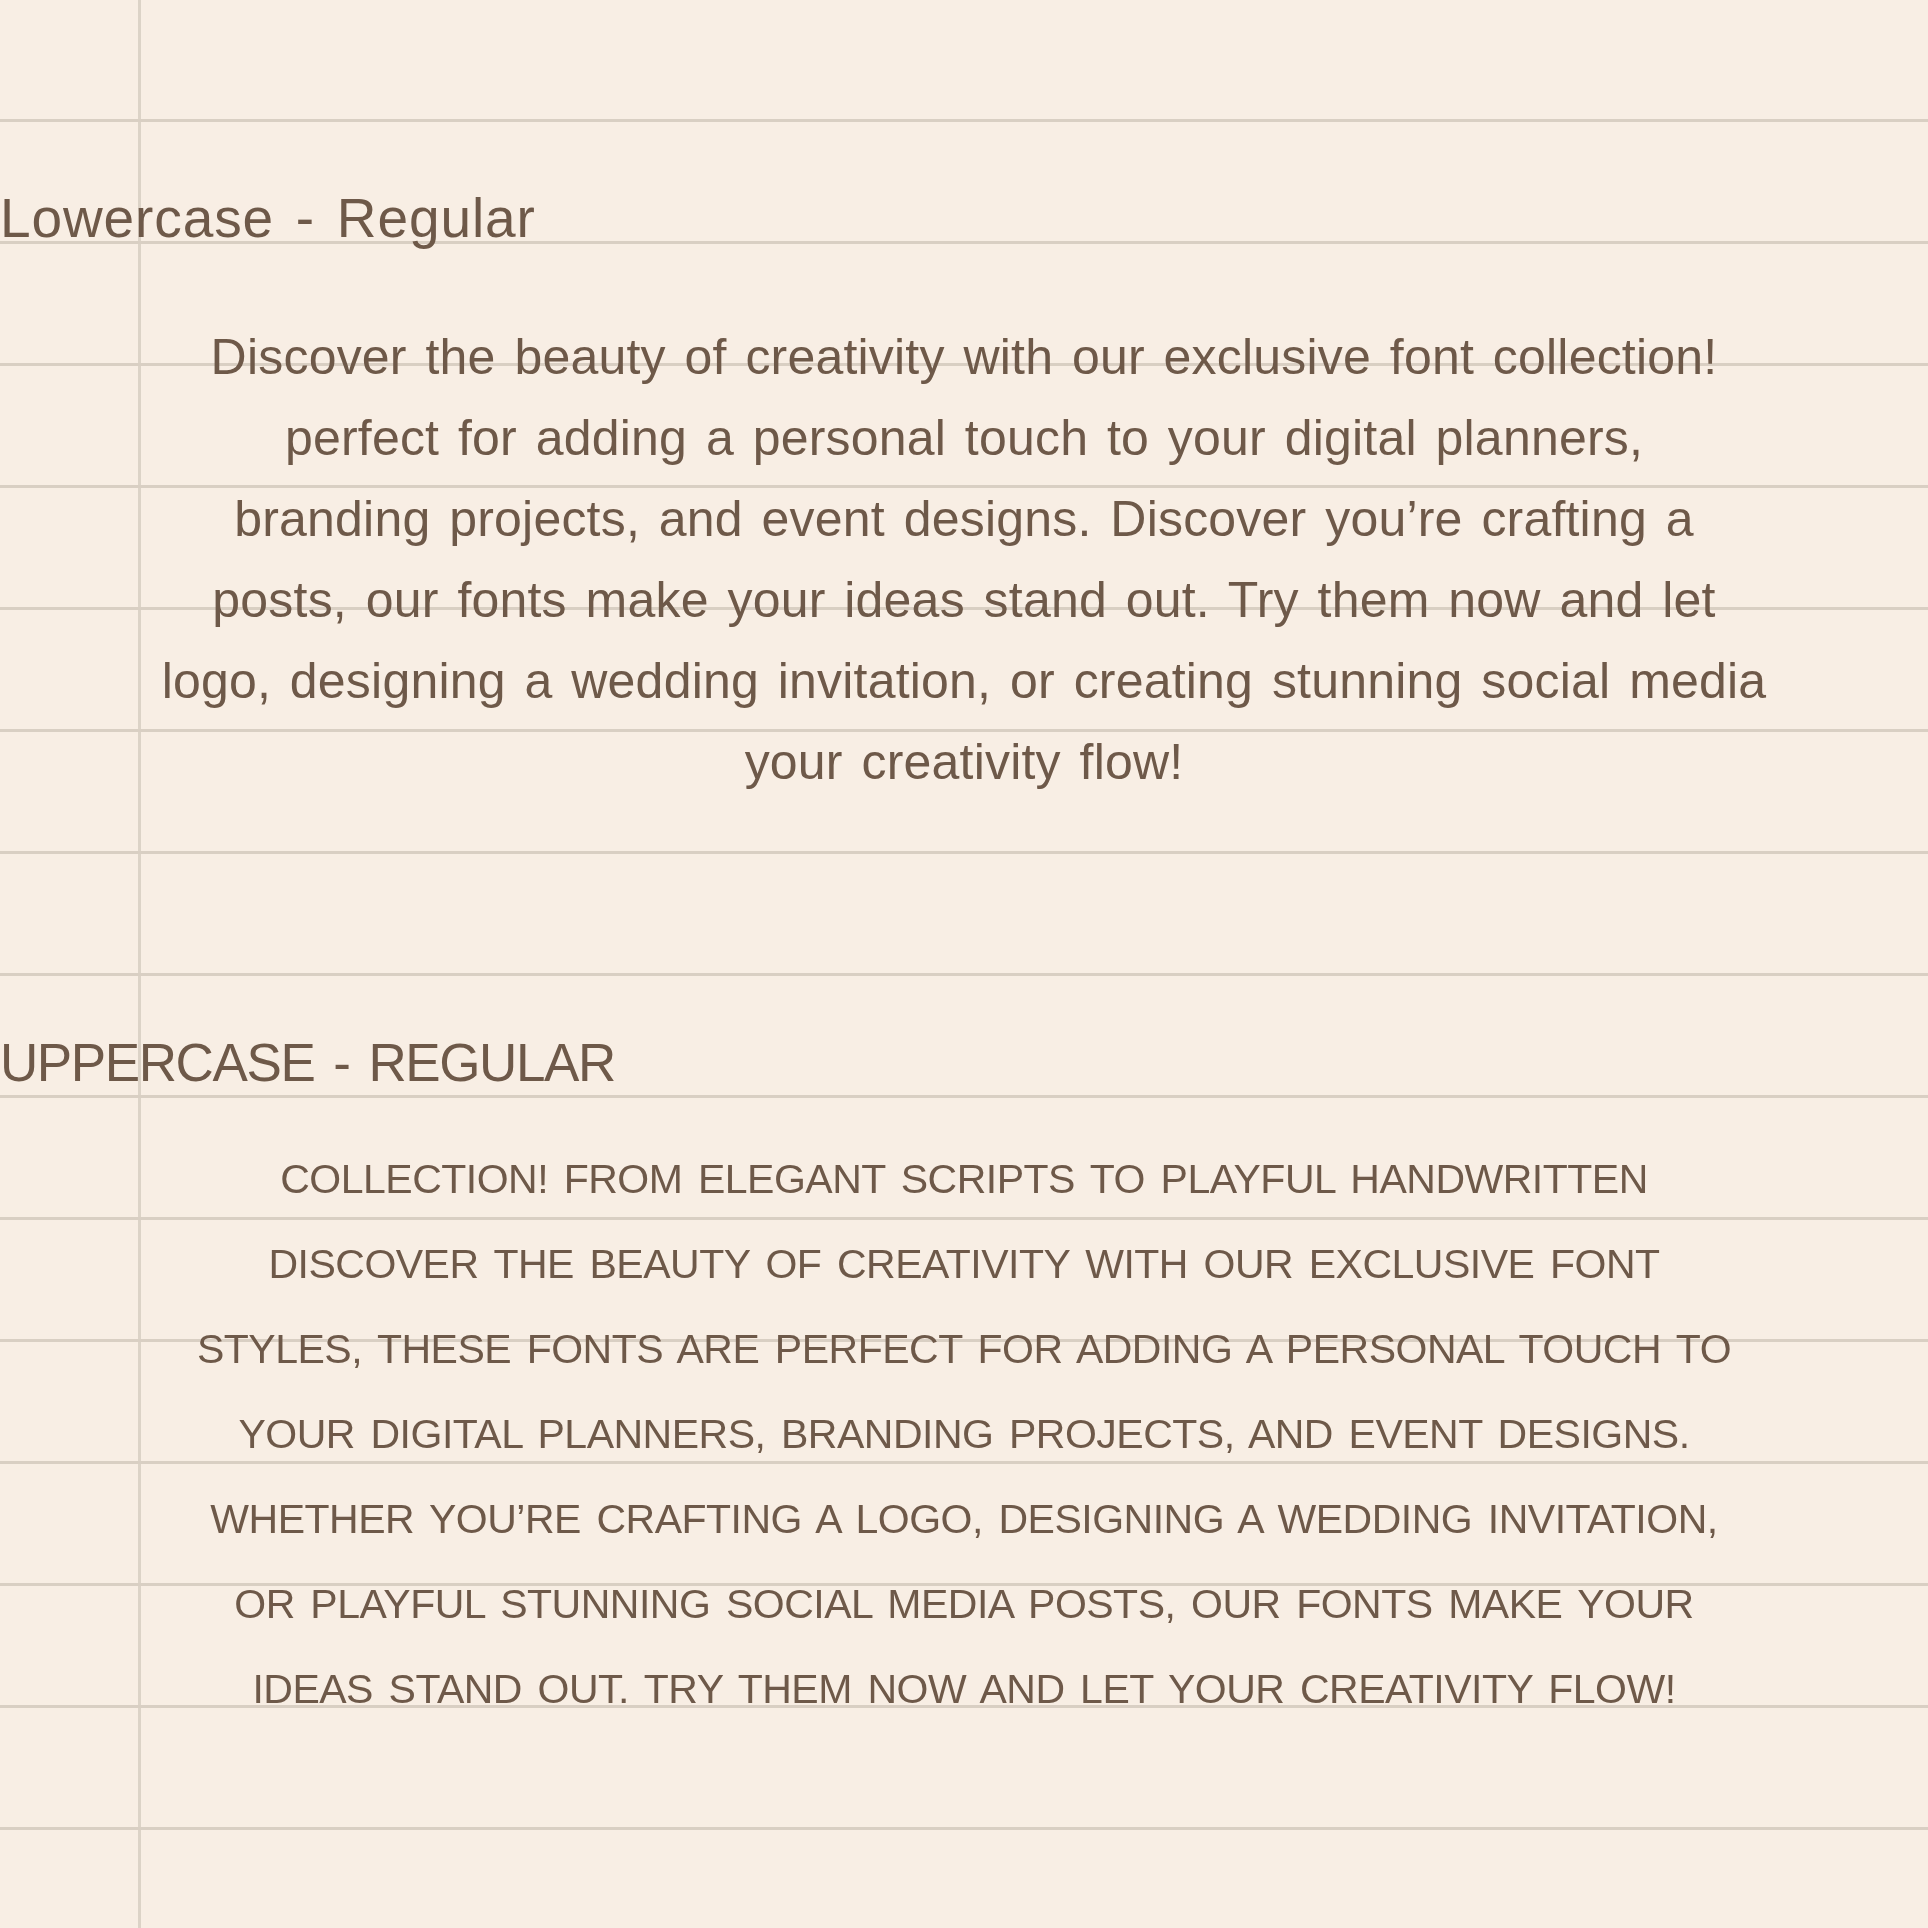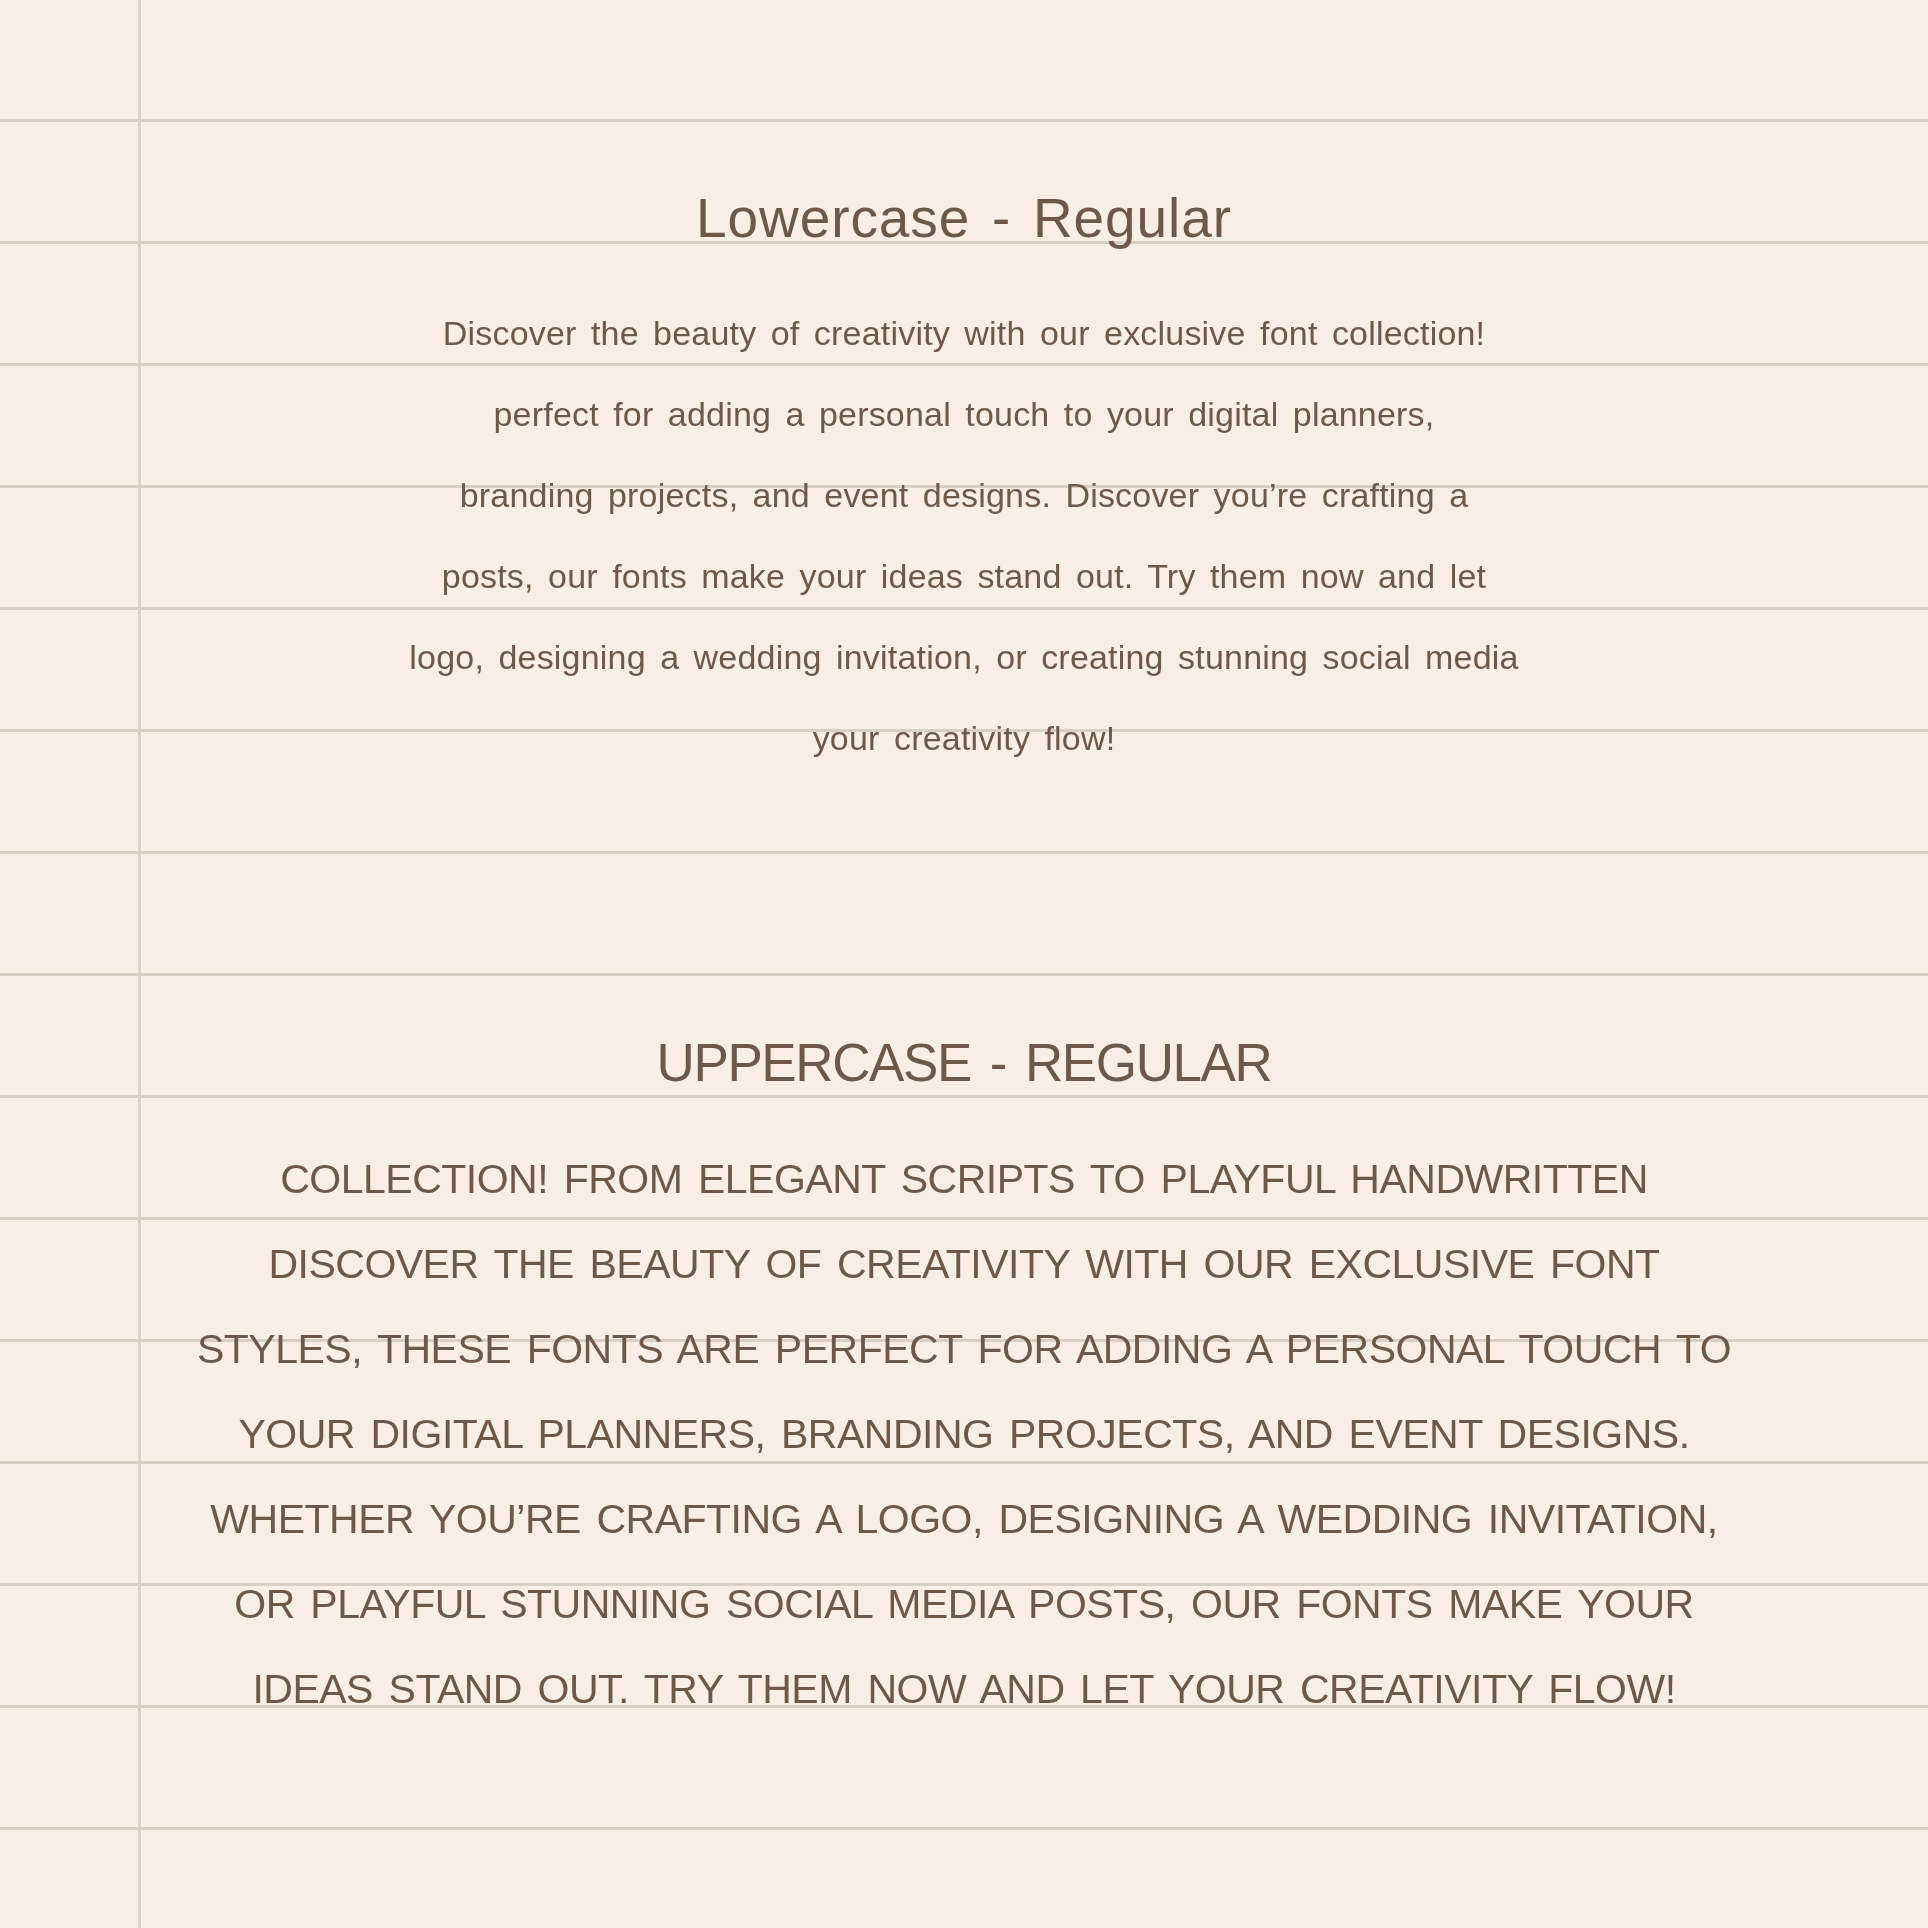--- a/index.html
+++ b/index.html
@@ -33,21 +33,21 @@
       transparent 0px,
       transparent 119px,
       var(--rule, #d9cfc3) 119px,
       var(--rule, #d9cfc3) 122px
     );
   }
   .section-heading {
     position: absolute;
     left: 0;
     width: 100%;
-    text-align: center;
+    text-align: left;
     color: var(--ink, #6e5949);
     white-space: nowrap;
   }
   #heading-lowercase {
     top: 191px;
     font-size: 55px;
     line-height: 55px;
     letter-spacing: 0.9px;
     word-spacing: 5.6px;
   }
@@ -62,22 +62,22 @@
     position: absolute;
     left: 0;
     width: 100%;
     text-align: center;
     color: var(--ink, #6e5949);
   }
   .para .line {
     white-space: nowrap;
   }
   #para-lowercase {
-    top: 293px;
-    font-size: 34px;
+    top: 317px;
+    font-size: 50px;
     line-height: 81px;
     letter-spacing: 0.2px;
     word-spacing: 4.7px;
   }
   #para-uppercase {
     top: 1137px;
     font-size: 41px;
     line-height: 85px;
     letter-spacing: -0.5px;
     word-spacing: 4.7px;

